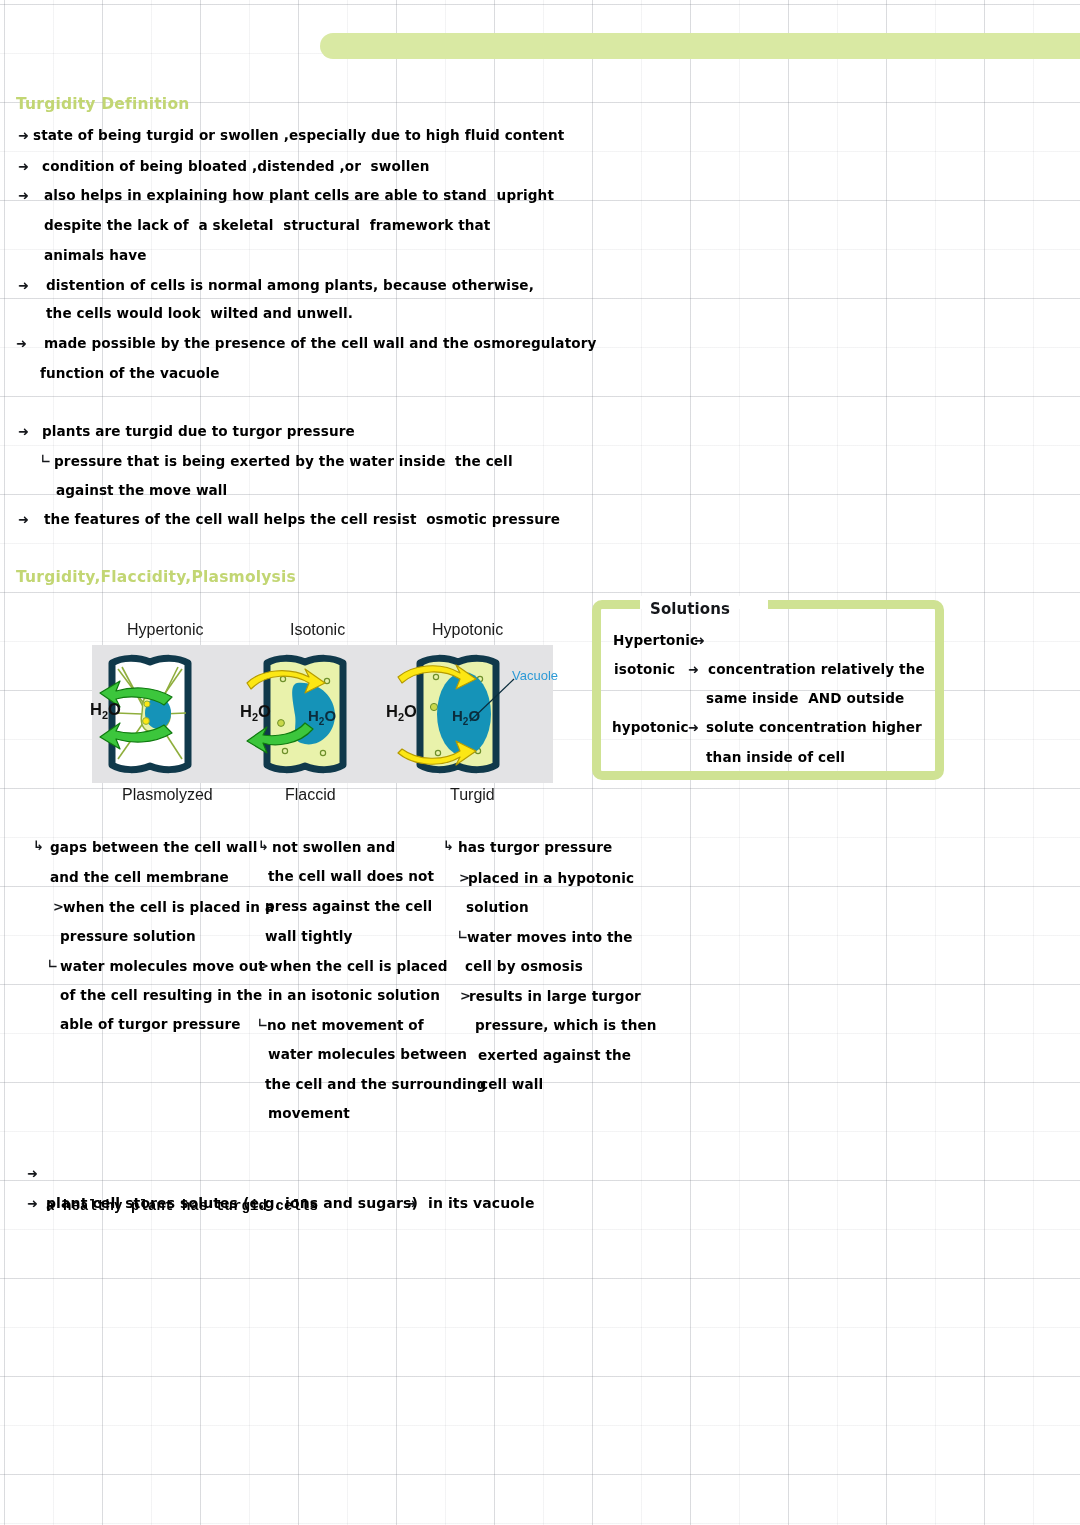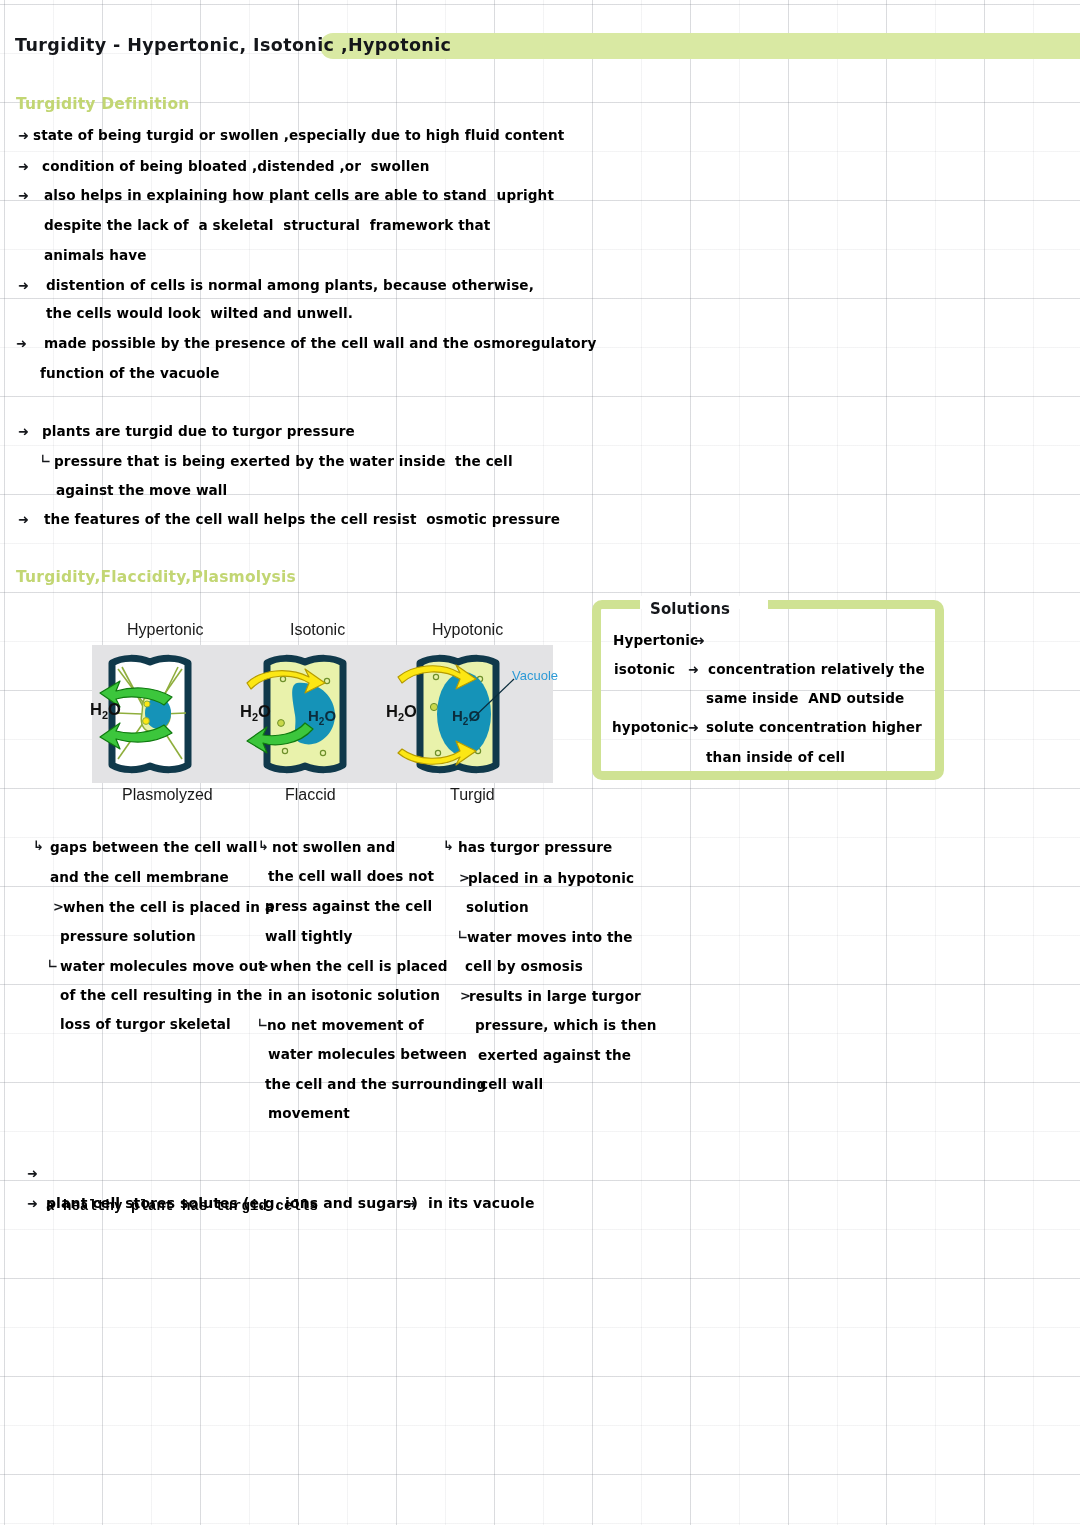--- a/index.html
+++ b/index.html
@@ -74,21 +74,20 @@
 </style>
 </head>
 <body>
 
 <div id="grid"></div>
 
 <div id="page">
 
   <div id="title-row">
     <div id="title-hl"></div>
-    <div id="title-text" class="hw">Turgidity - Hypertonic, Isotonic ,Hypotonic</div>
   </div>
 
   <div class="sec-head" style="left:16px;top:95px;">Turgidity Definition</div>
 
   <div>
     <div class="bul" style="left:18px;top:128px;">➜</div>
     <div class="ln hw" style="left:33px;top:128px;">state of being turgid or swollen ,especially due to high fluid content</div>
 
     <div class="bul" style="left:18px;top:159px;">➜</div>
     <div class="ln hw" style="left:42px;top:159px;">condition of being bloated ,distended ,or  swollen</div>
@@ -229,21 +228,21 @@
     <div class="ln hw" style="left:50px;top:840px;">gaps between the cell wall</div>
     <div class="ln hw" style="left:50px;top:870px;">and the cell membrane</div>
 
     <div class="bul" style="left:53px;top:899px;">&gt;</div>
     <div class="ln hw" style="left:63px;top:900px;">when the cell is placed in a</div>
     <div class="ln hw" style="left:60px;top:929px;">pressure solution</div>
 
     <div class="bul" style="left:48px;top:957px;font-size:12px;">∟</div>
     <div class="ln hw" style="left:60px;top:959px;">water molecules move out</div>
     <div class="ln hw" style="left:60px;top:988px;">of the cell resulting in the</div>
-    <div class="ln hw" style="left:60px;top:1017px;">loss of turgor skeletal</div>
+    <div class="ln hw" style="left:60px;top:1017px;">able of turgor pressure</div>
   </div>
 
   <div>
     <div class="bul" style="left:258px;top:838px;">↳</div>
     <div class="ln hw" style="left:272px;top:840px;">not swollen and</div>
     <div class="ln hw" style="left:268px;top:869px;">the cell wall does not</div>
     <div class="ln hw" style="left:265px;top:899px;">press against the cell</div>
     <div class="ln hw" style="left:265px;top:929px;">wall tightly</div>
 
     <div class="bul" style="left:258px;top:958px;">&gt;</div>

